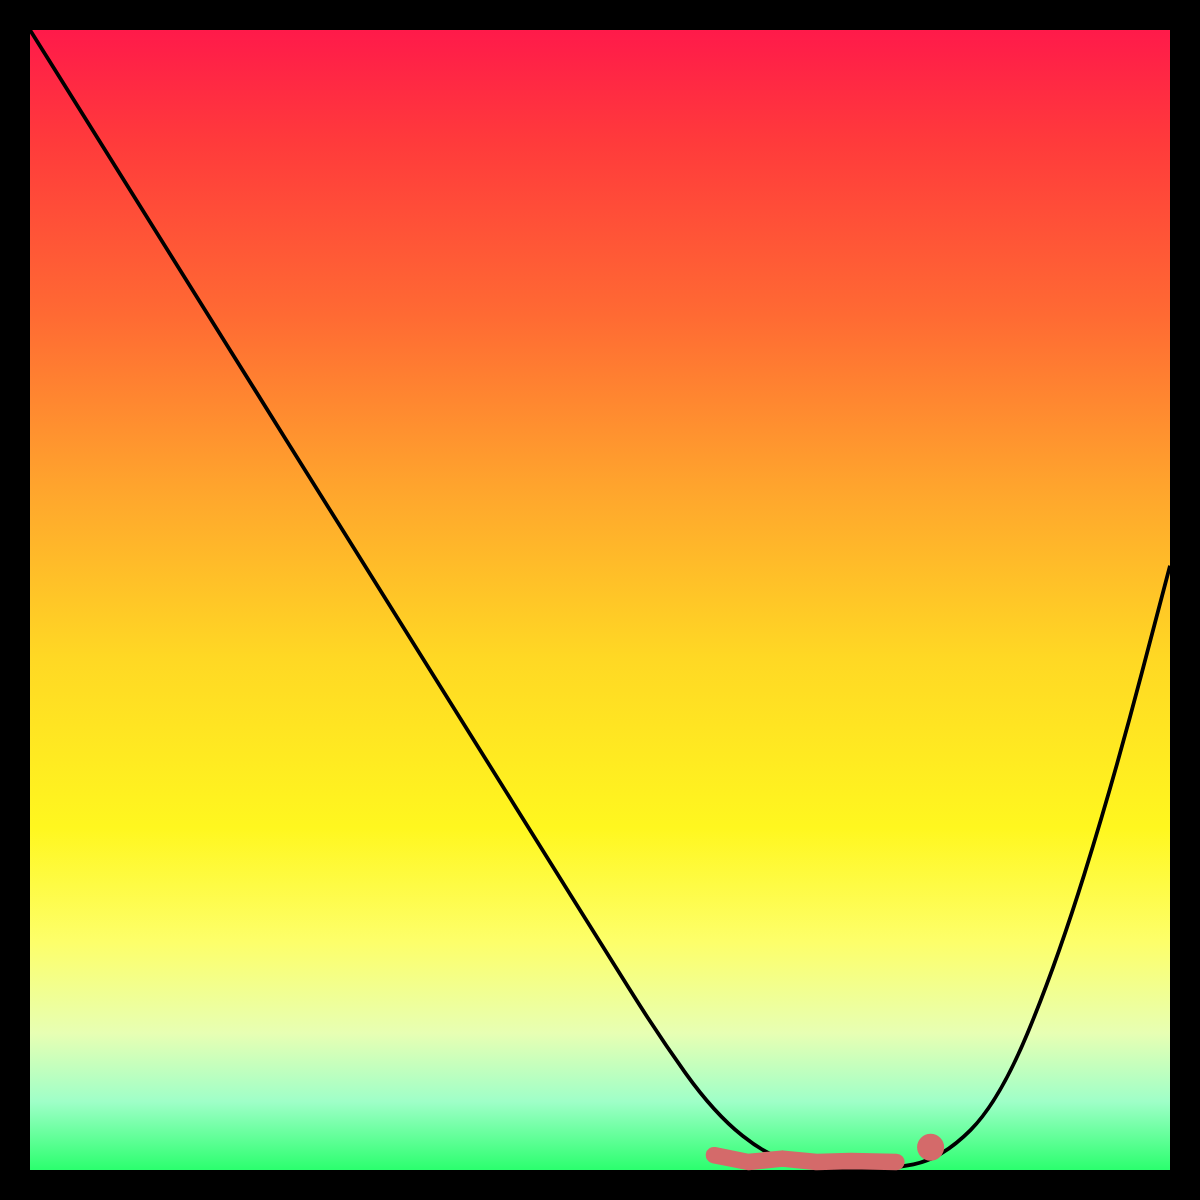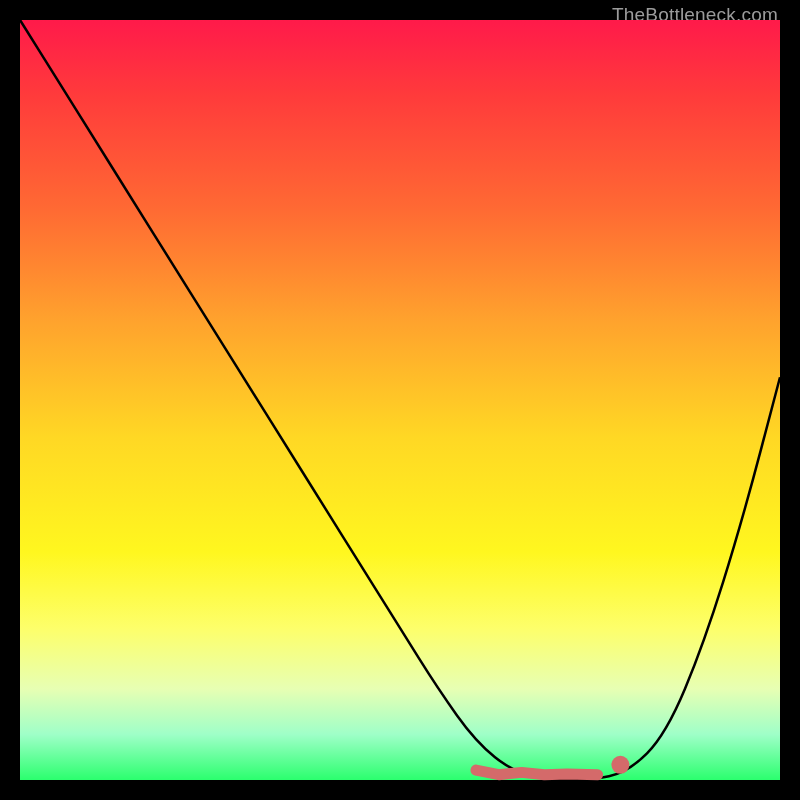--- a/index.html
+++ b/index.html
@@ -64,20 +64,19 @@
     stroke-linejoin: round;
   }
   .dot {
     fill: #d46a6a;
   }
 </style>
 </head>
 <body>
 
 <div class="container">
-  <div class="watermark">TheBottleneck.com</div>
   <div class="plot-area"></div>
   <svg class="overlay" viewBox="0 0 760 760">
     <path id="curve-path" class="curve" d="M 0 0 Q 0 0 19 30.399999999999977 Q 38 60.799999999999955 57 91.19999999999999 Q 76 121.60000000000002 95 152 Q 114 182.39999999999998 133 212.79999999999995 Q 152 243.19999999999993 171 273.59999999999997 Q 190 304 209 334.4 Q 228 364.8 247 395.20000000000005 Q 266 425.6 285 456 Q 304 486.40000000000003 323 516.8000000000001 Q 342 547.2 361 577.6 Q 380 608 399 638.4 Q 418.00000000000006 668.8 437 695.4 Q 456 722 475 737.2 Q 494 752.4 513 756.2 Q 532 760 551 760 Q 570 760 589 756.2 Q 608 752.4 627 733.4 Q 646 714.4 665 668.8 Q 684 623.2 703 562.4 Q 722 501.59999999999997 741 429.4 T 760 357.2"></path>
     <path id="squiggle-path" class="squiggle" d="M 456 750.12 L 478.8 754.68 L 501.6 752.4 L 524.4 754.68 L 547.1999999999999 753.92 L 577.6 754.68"></path>
     <circle id="dot" class="dot" r="9" cx="600.4" cy="744.8"></circle>
   </svg>
 </div>
 
 </body></html>

